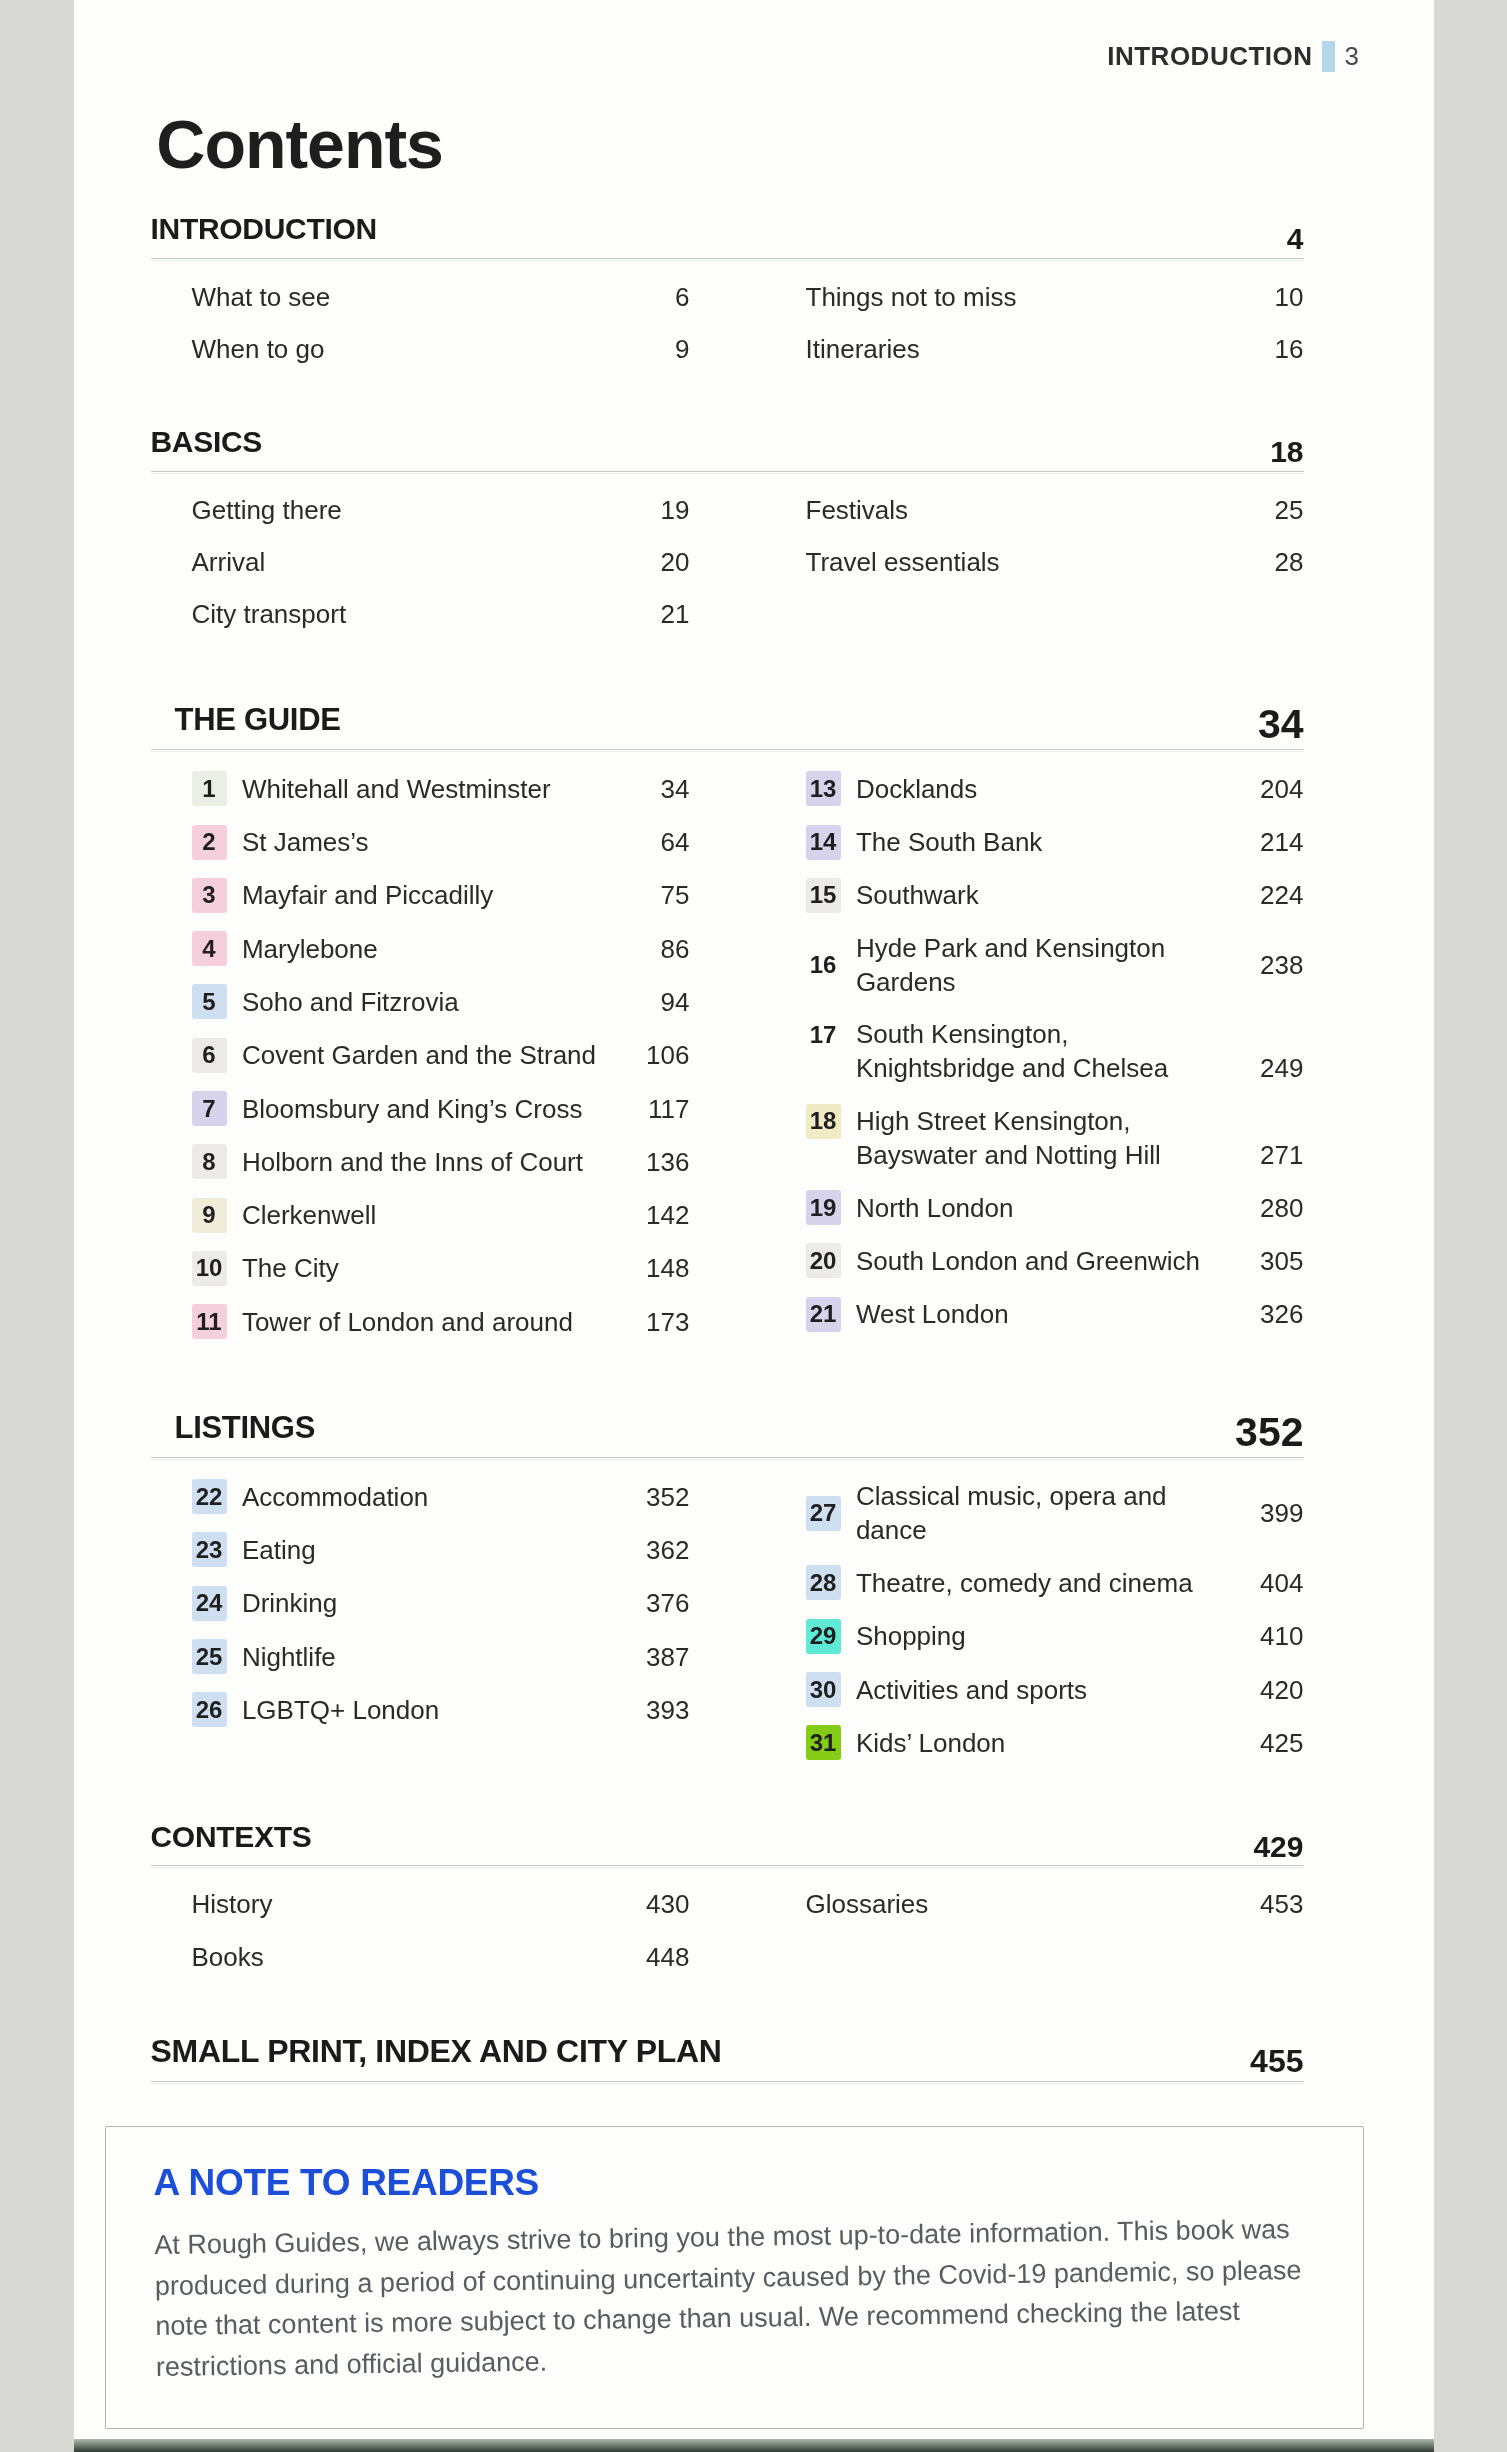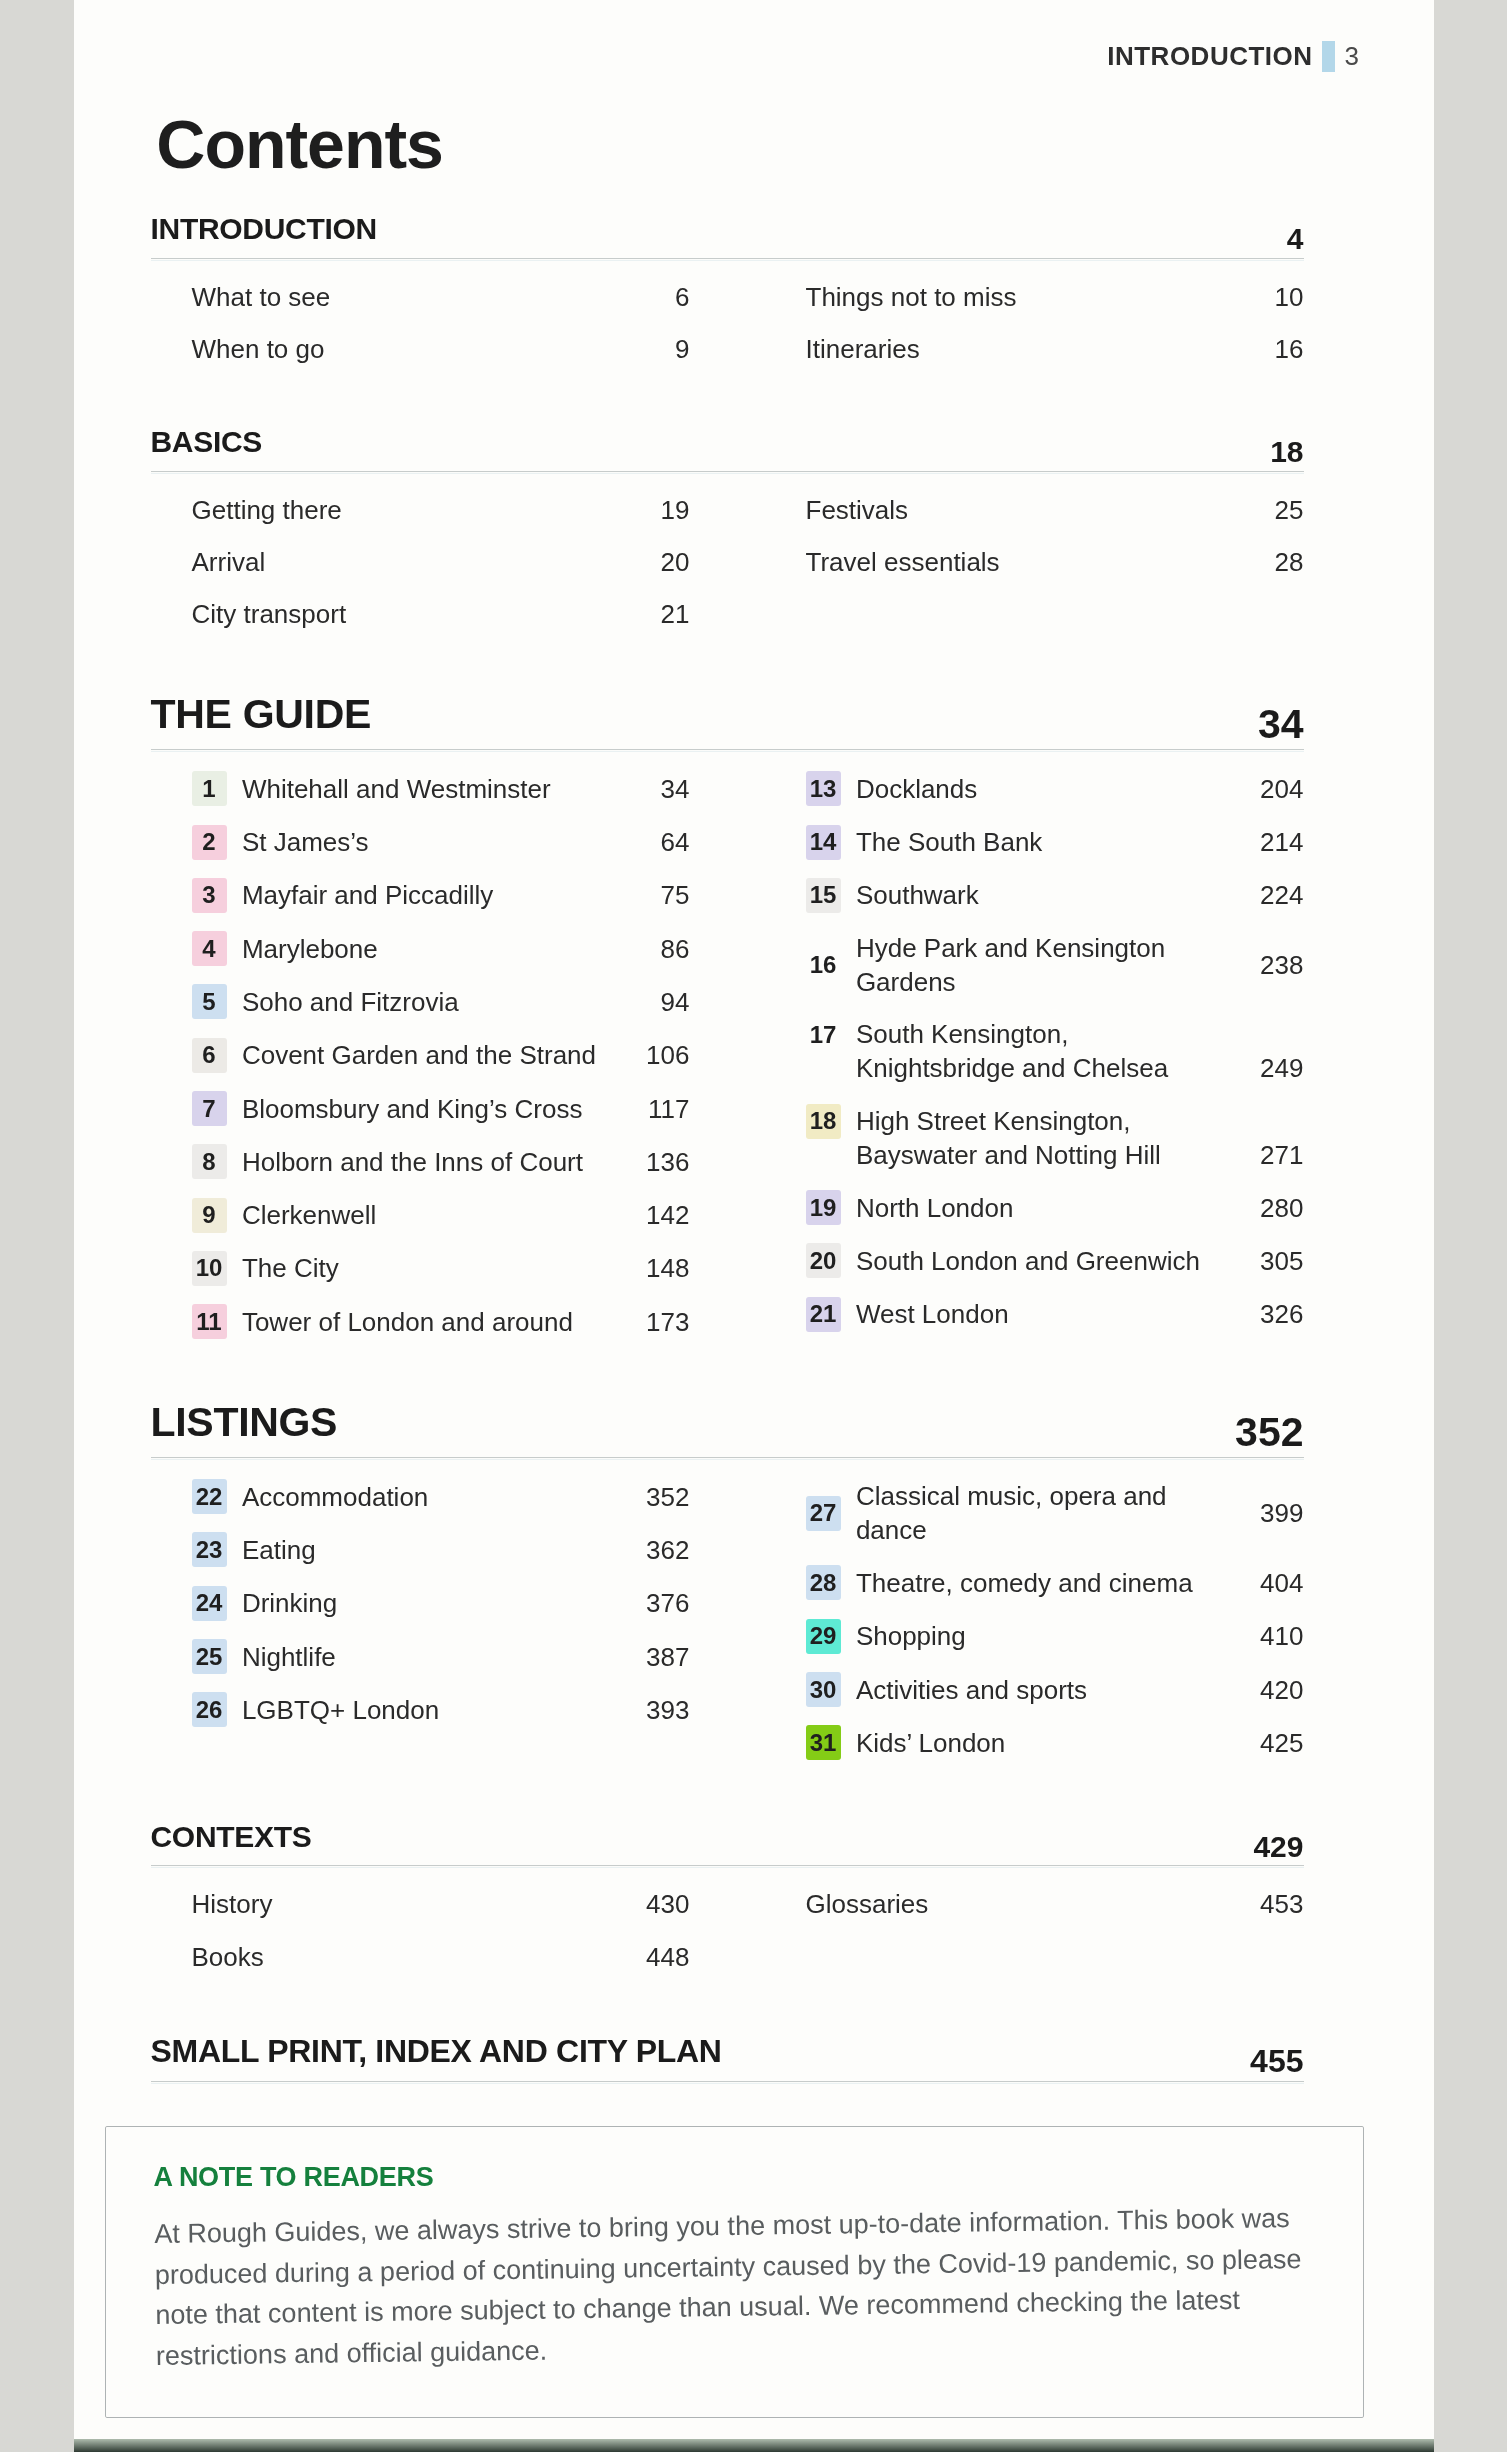--- a/index.html
+++ b/index.html
@@ -26,21 +26,21 @@
   h1.title{
     margin:33px 0 29px 5.8px;
     font-size:68px;font-weight:700;color:#1e1e1e;letter-spacing:-1px;
   }
   
   section{margin:0;}
   .sec-head{display:flex;justify-content:space-between;align-items:flex-end;}
   .sec-head h2{margin:0;color:#1b1b1b;letter-spacing:-0.3px;}
   .sec-head .sec-page{font-weight:bold;color:#1b1b1b;transform:translateY(9.7px);}
   .sec-small h2{font-size:30px;}  .sec-small .sec-page{font-size:30px;}
-  .sec-large h2{font-size:41px;}  .sec-large .sec-page{font-size:41px;}
+  .sec-large h2{font-size:31px;margin-left:24px;}  .sec-large .sec-page{font-size:41px;}
   .sec-plain h2{font-size:32px;}  .sec-plain .sec-page{font-size:32px;}
   .rule{border:0;border-top:1.9px solid #c7cccb;margin:11.6px 0 0 0;height:0;
         box-shadow:0 1.9px 0 rgba(170,200,210,.25);}
   .entries{
     display:grid;grid-template-columns:1fr 1fr;column-gap:116px;
     margin:21px 0 41px 41px;
   }
   .toc-col{min-width:0;}
   .toc-row{
     display:flex;align-items:center;
@@ -58,21 +58,21 @@
     margin-right:15.4px;border-radius:2.9px;
     font-weight:bold;font-size:24px;color:#1f1f1f;
   }
   
   .note-box{
     margin:44px -60px 0 -46px;
     border:1.9px solid #aeb3b4;border-radius:1.9px;
     padding:35px 48px 41px 48px;
     background:#fdfdfb;
   }
-  .note-box h2{margin:0 0 21px 0;font-size:27px;color:#15803d;letter-spacing:-0.3px;}
+  .note-box h2{margin:0 0 21px 0;font-size:37px;color:#1d4ed8;letter-spacing:-0.3px;}
   .note-box p{
     margin:0;font-size:27px;line-height:1.5;color:#595d5f;
     transform:rotate(-0.8deg);transform-origin:left top;
   }
   
   .caption{
     margin-top:58px;
     font-size:20px;font-weight:bold;letter-spacing:0.5px;color:#2d2d2d;
     transform:rotate(-1deg);transform-origin:left center;
   }

